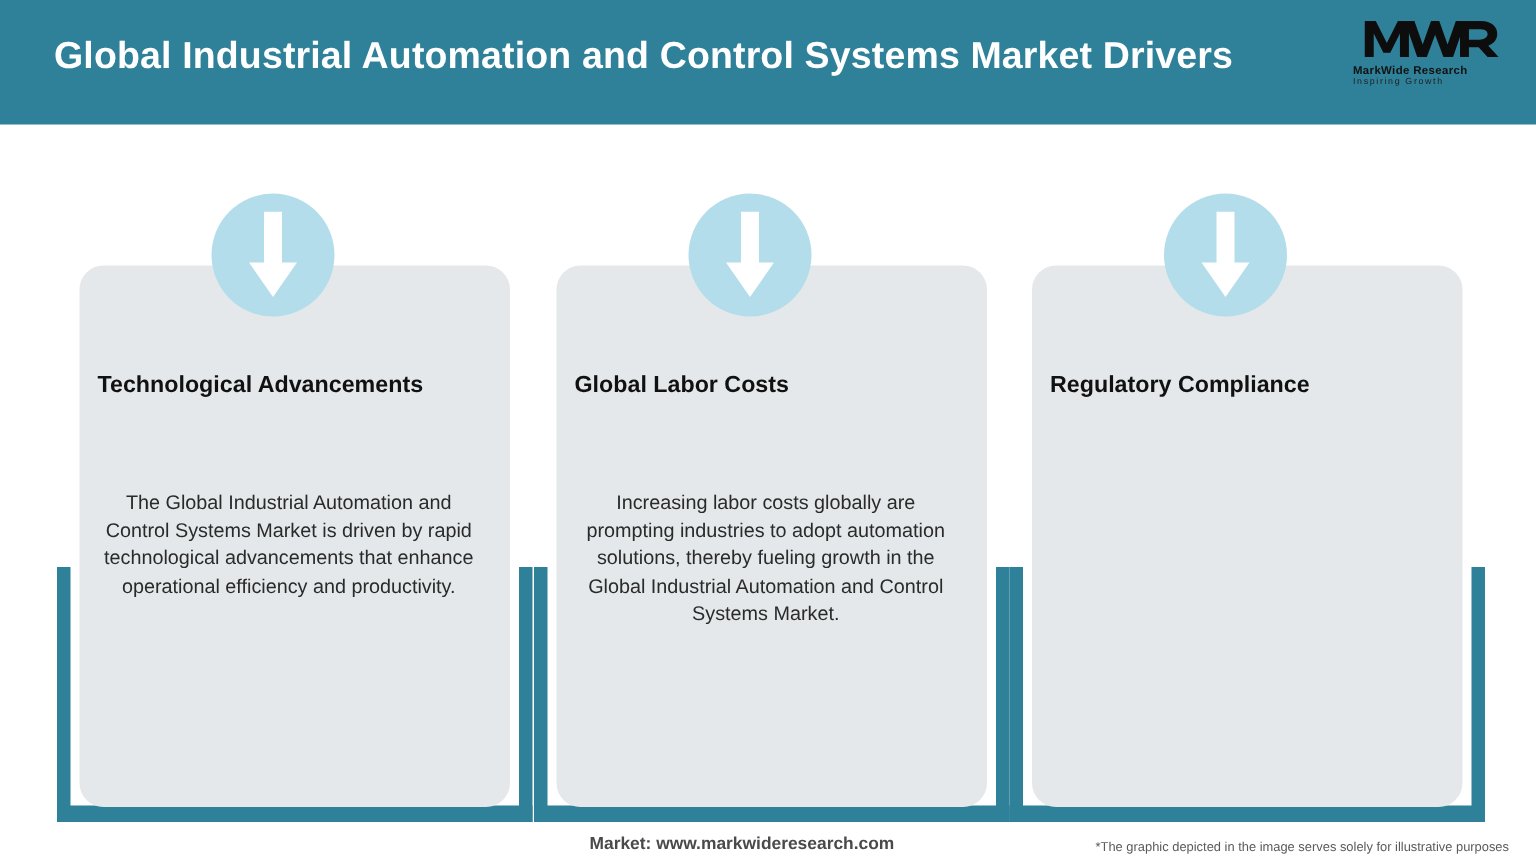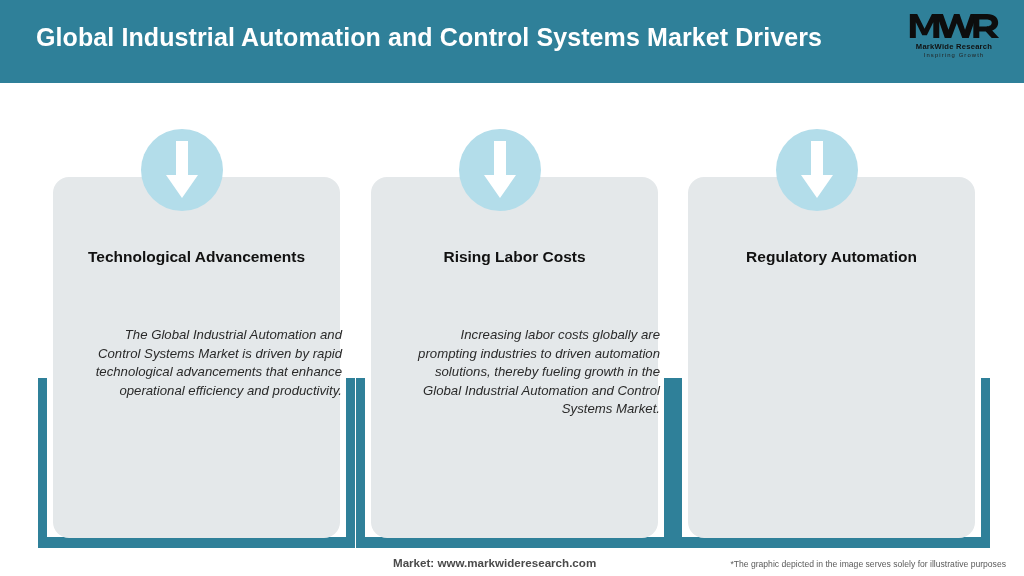--- a/index.html
+++ b/index.html
@@ -36,21 +36,21 @@
     white-space: nowrap;
   }
 
   
   .logo-block {
     position: absolute;
     right: 18px;
     top: 10px;
     width: 104px;
     height: 58px;
-    text-align: center;
+    text-align: left;
   }
   .logo-mark {
     display: block;
     margin: 0 auto;
     width: 92px;
     height: 31px;
   }
   .logo-name {
     display: block;
     font-size: 7.6px;
@@ -114,37 +114,36 @@
     border-radius: 16px;
     box-sizing: border-box;
     padding: 0 12px;
   }
 
   .card-heading {
     position: absolute;
     left: 12px;
     top: 70px;
     width: 263px;
-    text-align: center;
+    text-align: left;
     font-size: 15.5px;
     font-weight: bold;
     color: #111111;
     line-height: 20px;
   }
 
   .card-body {
     position: absolute;
-    left: 28px;
+    left: 9px;
     top: 149px;
     width: 261px;
-    text-align: right;
+    text-align: center;
     font-size: 13.2px;
     color: #2a2a2a;
     line-height: 18.6px;
-    font-style: italic;
   }
 
   
   .arrow-badge {
     position: absolute;
     left: 111px;
     top: 46px;
     width: 82px;
     height: 82px;
     border-radius: 50%;
@@ -217,38 +216,38 @@
     </div>
   </div>
 
   <div class="driver-group g1">
     <div class="bracket">
       <div class="bar bar-left"></div>
       <div class="bar bar-right"></div>
       <div class="bar bar-bottom"></div>
     </div>
     <div class="card">
-      <div class="card-heading">Rising Labor Costs</div>
-      <div class="card-body">Increasing labor costs globally are prompting industries to driven automation solutions, thereby fueling growth in the Global Industrial Automation and Control Systems Market.</div>
+      <div class="card-heading">Global Labor Costs</div>
+      <div class="card-body">Increasing labor costs globally are prompting industries to adopt automation solutions, thereby fueling growth in the Global Industrial Automation and Control Systems Market.</div>
     </div>
     <div class="arrow-badge">
       <svg viewBox="0 0 36 58">
         <path d="M12 0 H24 V34 H34 L18 57 L2 34 H12 Z" fill="#ffffff"></path>
       </svg>
     </div>
   </div>
 
   <div class="driver-group g2">
     <div class="bracket">
       <div class="bar bar-left"></div>
       <div class="bar bar-right"></div>
       <div class="bar bar-bottom"></div>
     </div>
     <div class="card">
-      <div class="card-heading">Regulatory Automation</div>
+      <div class="card-heading">Regulatory Compliance</div>
     </div>
     <div class="arrow-badge">
       <svg viewBox="0 0 36 58">
         <path d="M12 0 H24 V34 H34 L18 57 L2 34 H12 Z" fill="#ffffff"></path>
       </svg>
     </div>
   </div>
 
 </div>
 

